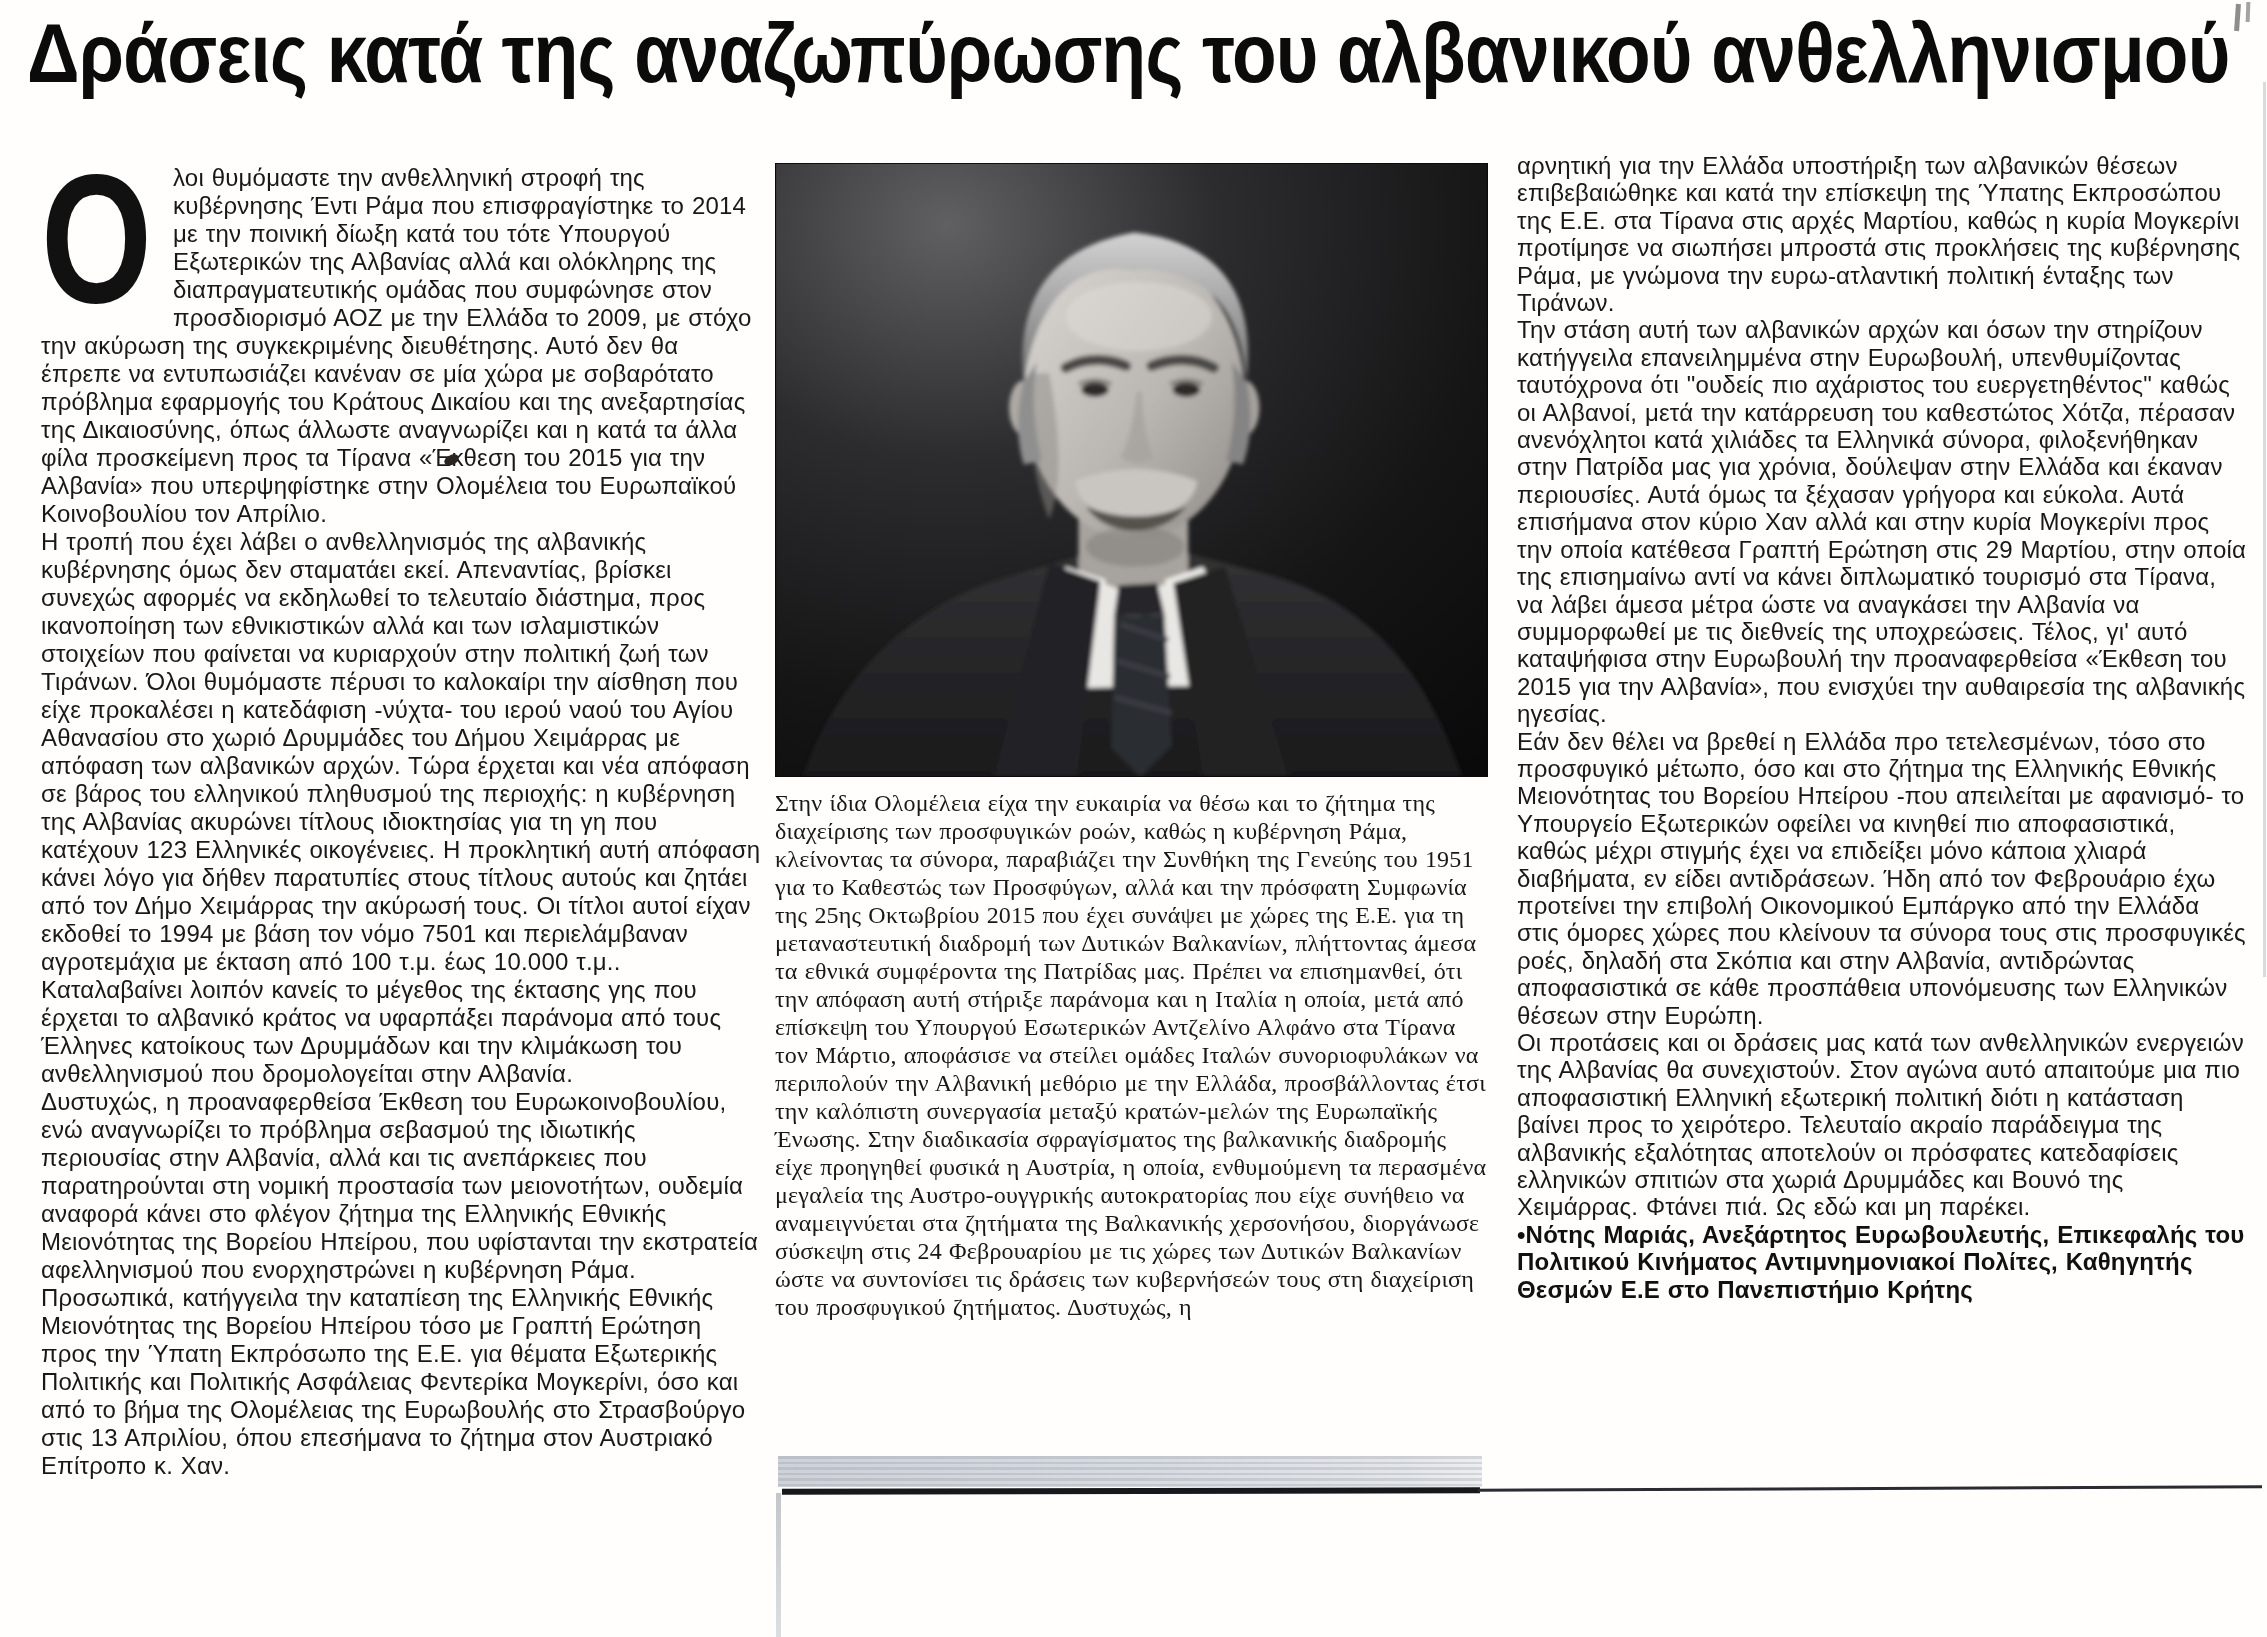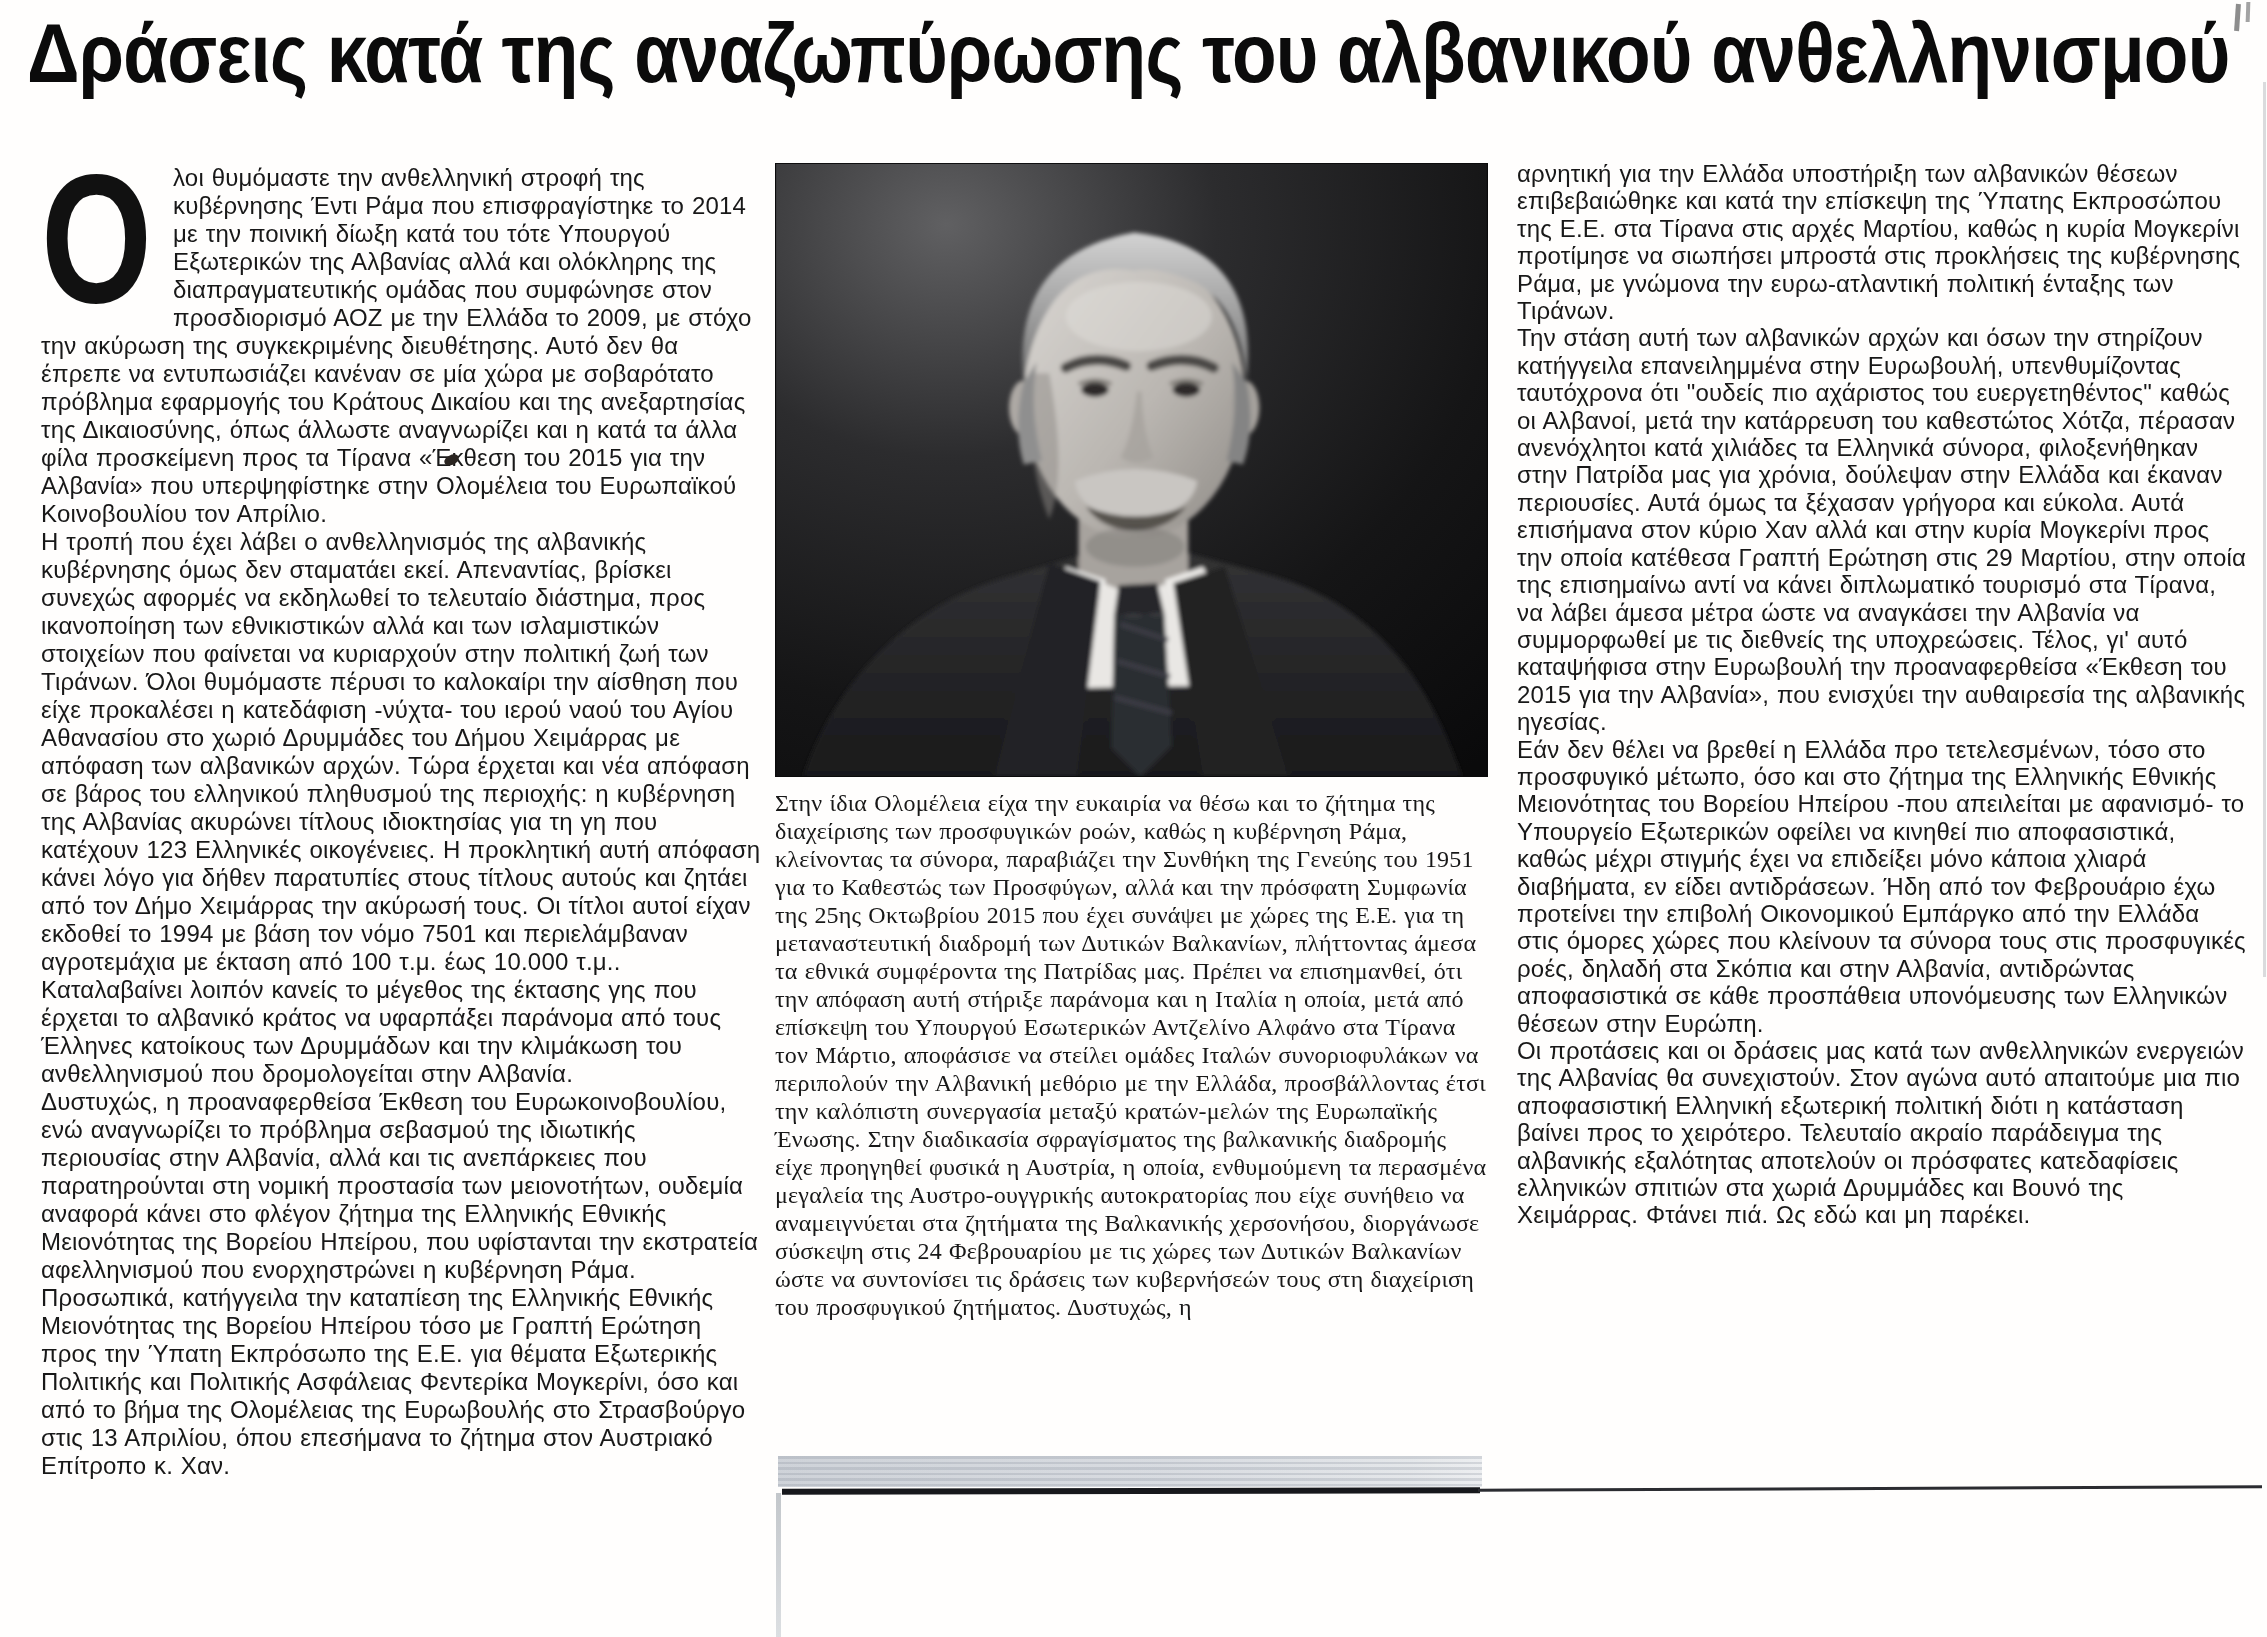--- a/index.html
+++ b/index.html
@@ -21,21 +21,21 @@
   }
   .col{
     position:absolute;
     font-size:24px;line-height:28px;
     letter-spacing:0.2px;word-spacing:0.9px;
     text-align:left;color:#181818;
   }
   .col p{margin:0;}
   .col-left{left:41px;top:164px;width:720px;}
   .col-middle-text{left:775px;top:789px;width:715px;font-family:Liberation Serif, serif;}
-  .col-right{left:1517px;top:160px;width:731px;line-height:27.4px;}
+  .col-right{left:1517px;top:152px;width:731px;line-height:27.4px;}
   .dropcap{
     float:left;
     width:132px;height:137px;
     font-size:183px;line-height:0.78;
     font-weight:700;color:#111;
     transform:scaleX(0.78);transform-origin:left top;
     margin-top:3.7px;
   }
   .byline{font-weight:700;color:#101010;}
   .photo{
@@ -165,20 +165,21 @@
 
   <div class="col col-middle-text">
     <p>Στην ίδια Ολομέλεια είχα την ευκαιρία να θέσω και το ζήτημα της διαχείρισης των προσφυγικών ροών, καθώς η κυβέρνηση Ράμα, κλείνοντας τα σύνορα, παραβιάζει την Συνθήκη της Γενεύης του 1951 για το Καθεστώς των Προσφύγων, αλλά και την πρόσφατη Συμφωνία της 25ης Οκτωβρίου 2015 που έχει συνάψει με χώρες της Ε.Ε. για τη μεταναστευτική διαδρομή των Δυτικών Βαλκανίων, πλήττοντας άμεσα τα εθνικά συμφέροντα της Πατρίδας μας. Πρέπει να επισημανθεί, ότι την απόφαση αυτή στήριξε παράνομα και η Ιταλία η οποία, μετά από επίσκεψη του Υπουργού Εσωτερικών Αντζελίνο Αλφάνο στα Τίρανα τον Μάρτιο, αποφάσισε να στείλει ομάδες Ιταλών συνοριοφυλάκων να περιπολούν την Αλβανική μεθόριο με την Ελλάδα, προσβάλλοντας έτσι την καλόπιστη συνεργασία μεταξύ κρατών-μελών της Ευρωπαϊκής Ένωσης. Στην διαδικασία σφραγίσματος της βαλκανικής διαδρομής είχε προηγηθεί φυσικά η Αυστρία, η οποία, ενθυμούμενη τα περασμένα μεγαλεία της Αυστρο-ουγγρικής αυτοκρατορίας που είχε συνήθειο να αναμειγνύεται στα ζητήματα της Βαλκανικής χερσονήσου, διοργάνωσε σύσκεψη στις 24 Φεβρουαρίου με τις χώρες των Δυτικών Βαλκανίων ώστε να συντονίσει τις δράσεις των κυβερνήσεών τους στη διαχείριση του προσφυγικού ζητήματος. Δυστυχώς, η</p>
   </div>
 
   <div class="col col-right">
     <p>αρνητική για την Ελλάδα υποστήριξη των αλβανικών θέσεων επιβεβαιώθηκε και κατά την επίσκεψη της Ύπατης Εκπροσώπου της Ε.Ε. στα Τίρανα στις αρχές Μαρτίου, καθώς η κυρία Μογκερίνι προτίμησε να σιωπήσει μπροστά στις προκλήσεις της κυβέρνησης Ράμα, με γνώμονα την ευρω-ατλαντική πολιτική ένταξης των Τιράνων.</p>
     <p>Την στάση αυτή των αλβανικών αρχών και όσων την στηρίζουν κατήγγειλα επανειλημμένα στην Ευρωβουλή, υπενθυμίζοντας ταυτόχρονα ότι "ουδείς πιο αχάριστος του ευεργετηθέντος" καθώς οι Αλβανοί, μετά την κατάρρευση του καθεστώτος Χότζα, πέρασαν ανενόχλητοι κατά χιλιάδες τα Ελληνικά σύνορα, φιλοξενήθηκαν στην Πατρίδα μας για χρόνια, δούλεψαν στην Ελλάδα και έκαναν περιουσίες. Αυτά όμως τα ξέχασαν γρήγορα και εύκολα.  Αυτά επισήμανα στον κύριο Χαν αλλά και στην κυρία Μογκερίνι προς την οποία κατέθεσα Γραπτή Ερώτηση στις 29 Μαρτίου, στην οποία της επισημαίνω αντί να κάνει διπλωματικό τουρισμό στα Τίρανα, να λάβει άμεσα μέτρα ώστε να αναγκάσει την Αλβανία να συμμορφωθεί με τις διεθνείς της υποχρεώσεις. Τέλος, γι' αυτό καταψήφισα στην Ευρωβουλή την προαναφερθείσα «Έκθεση του 2015 για την Αλβανία», που ενισχύει την αυθαιρεσία της αλβανικής ηγεσίας.</p>
     <p>Εάν δεν θέλει να βρεθεί η Ελλάδα προ τετελεσμένων, τόσο στο προσφυγικό μέτωπο, όσο και στο ζήτημα της Ελληνικής Εθνικής Μειονότητας του Βορείου Ηπείρου -που απειλείται με αφανισμό- το Υπουργείο Εξωτερικών οφείλει να κινηθεί πιο αποφασιστικά, καθώς μέχρι στιγμής έχει να επιδείξει μόνο κάποια χλιαρά διαβήματα, εν είδει αντιδράσεων. Ήδη από τον Φεβρουάριο έχω προτείνει την επιβολή Οικονομικού Εμπάργκο από την Ελλάδα στις όμορες χώρες που κλείνουν τα σύνορα τους στις προσφυγικές ροές, δηλαδή στα Σκόπια και στην Αλβανία, αντιδρώντας αποφασιστικά σε κάθε προσπάθεια υπονόμευσης των Ελληνικών θέσεων στην Ευρώπη.</p>
     <p>Οι προτάσεις και οι δράσεις μας κατά των ανθελληνικών ενεργειών της Αλβανίας θα συνεχιστούν. Στον αγώνα αυτό απαιτούμε μια πιο αποφασιστική Ελληνική εξωτερική πολιτική διότι η κατάσταση βαίνει προς το χειρότερο. Τελευταίο ακραίο παράδειγμα της αλβανικής εξαλότητας αποτελούν οι πρόσφατες κατεδαφίσεις ελληνικών  σπιτιών στα χωριά Δρυμμάδες και Βουνό της Χειμάρρας.  Φτάνει πιά. Ως εδώ και μη παρέκει.</p>
+    <p class="byline">•Νότης Μαριάς, Ανεξάρτητος Ευρωβουλευτής, Επικεφαλής του Πολιτικού Κινήματος Αντιμνημονιακοί Πολίτες, Καθηγητής Θεσμών Ε.Ε στο Πανεπιστήμιο Κρήτης</p>
   </div>
 
   <div class="artifact smudge-bar"></div>
   <div class="artifact rule-dark"></div>
   <div class="artifact rule-thin"></div>
   <div class="artifact v-line-bottom"></div>
   <div class="artifact right-edge-line"></div>
   <div class="artifact corner-tick-1"></div>
   <div class="artifact corner-tick-2"></div>
   <div class="artifact ink-blot"></div>

